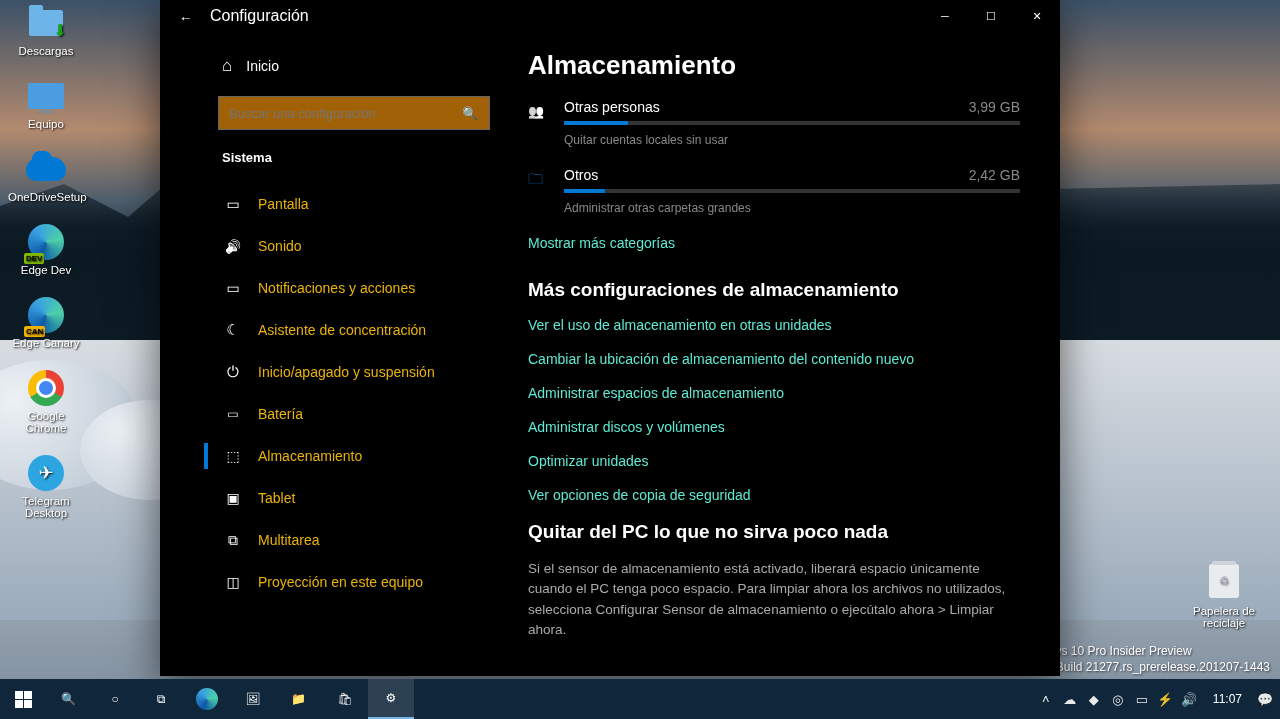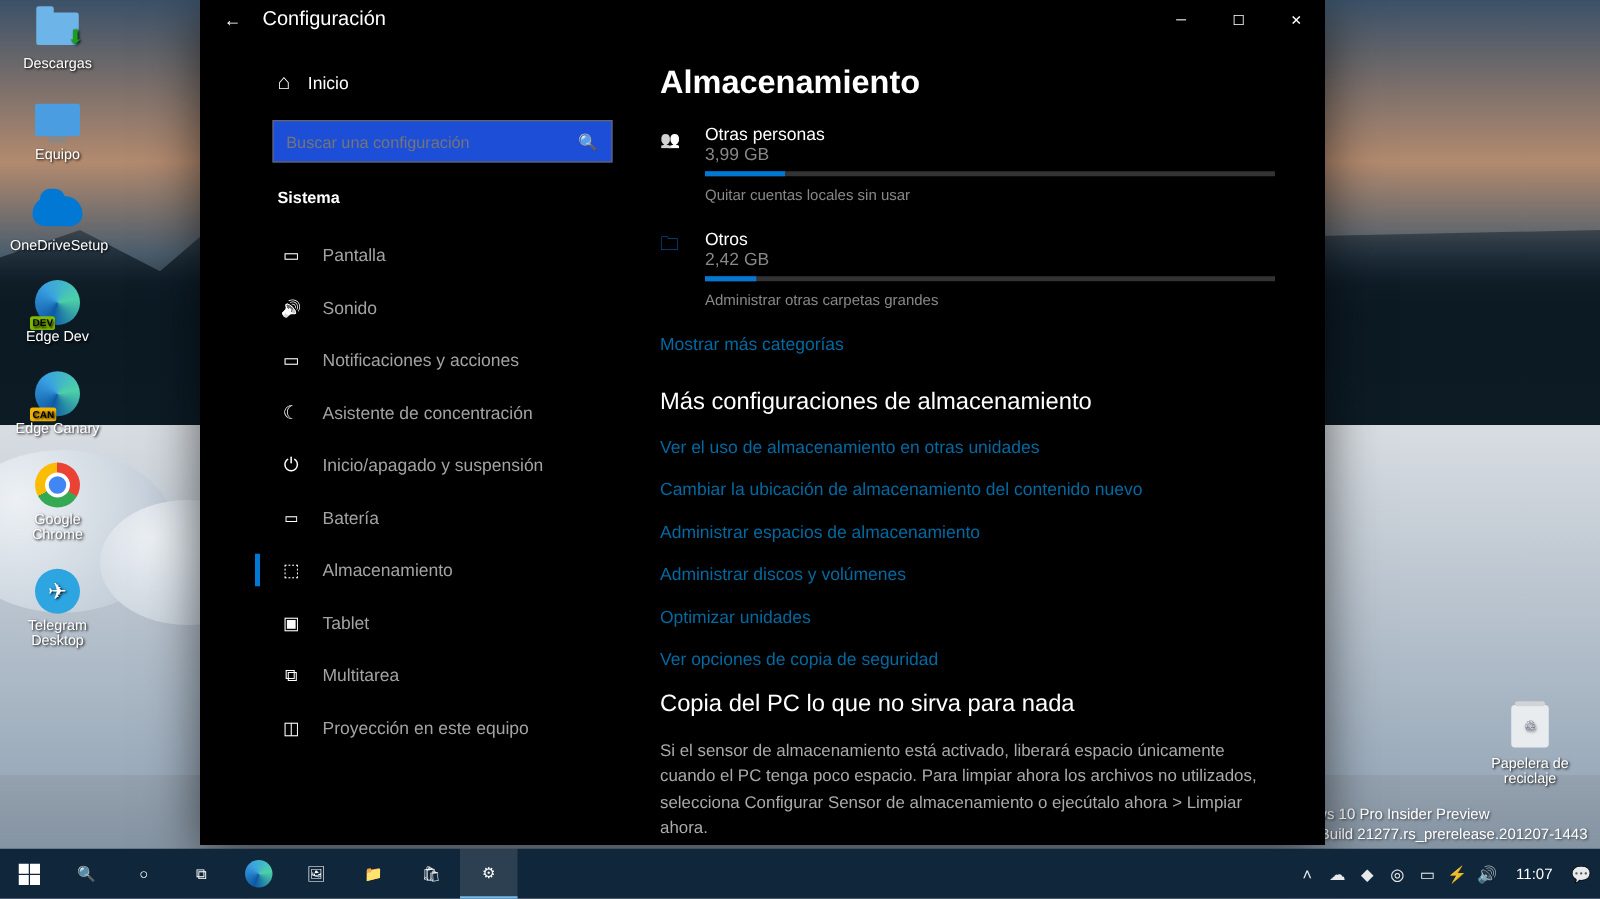--- a/index.html
+++ b/index.html
@@ -53,44 +53,44 @@
 .settings-window { position:absolute; left:160px; top:0; width:900px; height:676px; background:#000; color:#fff; display:flex; flex-direction:column; box-shadow:0 8px 40px rgba(0,0,0,.6); }
 .titlebar { height:32px; display:flex; align-items:center; padding-left:8px; background:#000; }
 .titlebar .back { width:36px; text-align:center; font-size:14px; cursor:pointer; color:#fff;}
 .titlebar .title { font-size:16px; color:#fff; margin-left:6px;}
 .titlebar .win-controls { margin-left:auto; display:flex; }
 .titlebar .win-controls div { width:46px; height:32px; display:flex; align-items:center; justify-content:center; cursor:pointer; font-size:11px; }
 
 .window-body { flex:1; display:flex; overflow:hidden;padding-left:44px; }
 .sidebar { width:300px; background:#000; padding:14px 8px 0 8px; overflow-y:auto; }
 .home-row { display:flex; align-items:center; gap:14px; padding:10px 8px 16px 10px; font-size:14px; cursor:pointer;}
-.search-box { margin:4px 6px 18px 6px; height:34px; background:#1d4ed8; border:1px solid #666; display:flex; align-items:center; padding:0 10px; }
+.search-box { margin:4px 6px 18px 6px; height:34px; background:#a16207; border:1px solid #666; display:flex; align-items:center; padding:0 10px; }
 .search-box input { flex:1; background:transparent; border:none; outline:none; color:#fff; font-size:13px; }
 .search-box .sicon { color:#ccc; font-size:13px; }
 .section-label { font-size:13px; font-weight:600; padding:2px 10px 18px 10px; }
 
-.nav-item { display:flex; align-items:center; gap:16px; padding:12px 10px 12px 12px; font-size:14px; color:#a3a3a3; cursor:pointer; position:relative; }
+.nav-item { display:flex; align-items:center; gap:16px; padding:12px 10px 12px 12px; font-size:14px; color:#eab308; cursor:pointer; position:relative; }
 .nav-item.active::before { content:""; position:absolute; left:-8px; top:8px; bottom:8px; width:4px; background:#0078d4; }
 .nav-item .nicon { width:18px; height:18px; display:flex; align-items:center; justify-content:center; color:#fff; font-size:15px; }
 
 .main { flex:1; background:#000; padding:18px 40px 20px 24px; overflow-y:auto; }
 .main h1 { font-size:26px; font-weight:600; margin-bottom:18px; }
 .storage-item { display:flex; gap:14px; margin-bottom:20px; cursor:pointer; }
 .storage-item .sicon2 { width:22px; color:#0078d4; font-size:18px; margin-top:1px; }
 .storage-item .sbody { flex:1; }
-.storage-item .srow { display:flex; justify-content:space-between; font-size:14px; color:#888; margin-bottom:6px;flex-direction:column; }
+.storage-item .srow { display:flex; justify-content:space-between; font-size:14px; color:#888; margin-bottom:6px; }
 .storage-item .name { color:#fff; }
 .storage-item .bar { height:4px; background:#333; margin-bottom:8px; position:relative; }
 .storage-item .bar .fill { height:100%; background:#0078d4; }
 .storage-item .hint { font-size:12px; color:#888; }
 
-.link { color:#0369a1; font-size:14px; cursor:pointer; display:block; }
+.link { color:#5eead4; font-size:14px; cursor:pointer; display:block; }
 .show-more { margin:4px 0 28px 0; }
 
-.main h2 { font-size:19px; font-weight:400; margin:16px 0 16px 0; }
+.main h2 { font-size:19px; font-weight:700; margin:16px 0 16px 0; }
 .link-list .link { margin-bottom:18px; }
 .cleanup-desc { font-size:13.5px; color:#aaa; line-height:1.5; margin-top:10px; }
 
 
 .ico-home::before{content:"⌂";font-size:17px;}
 .ico-display::before{content:"▭";font-size:14px;}
 .ico-sound::before{content:"🔊";font-size:13px;filter:grayscale(1) brightness(2);}
 .ico-notif::before{content:"▭";font-size:14px;}
 .ico-focus::before{content:"☾";font-size:15px;}
 .ico-power::before{content:"⏻";font-size:15px;}
@@ -274,21 +274,21 @@
       <h2>Más configuraciones de almacenamiento</h2>
       <div class="link-list" id="link-list">
           <a class="link">Ver el uso de almacenamiento en otras unidades</a>
           <a class="link">Cambiar la ubicación de almacenamiento del contenido nuevo</a>
           <a class="link">Administrar espacios de almacenamiento</a>
           <a class="link">Administrar discos y volúmenes</a>
           <a class="link">Optimizar unidades</a>
           <a class="link">Ver opciones de copia de seguridad</a>
         </div>
 
-      <h2>Copia del PC lo que no sirva para nada</h2>
+      <h2>Quitar del PC lo que no sirva poco nada</h2>
       <div class="cleanup-desc">Si el sensor de almacenamiento está activado, liberará espacio únicamente cuando el PC tenga poco espacio. Para limpiar ahora los archivos no utilizados, selecciona Configurar Sensor de almacenamiento o ejecútalo ahora &gt; Limpiar ahora.</div>
     </div>
   </div>
 </div>
 
 <div class="taskbar">
   <div class="tb-btn">
       <span class="win-logo">
         <span></span>
         <span></span>

